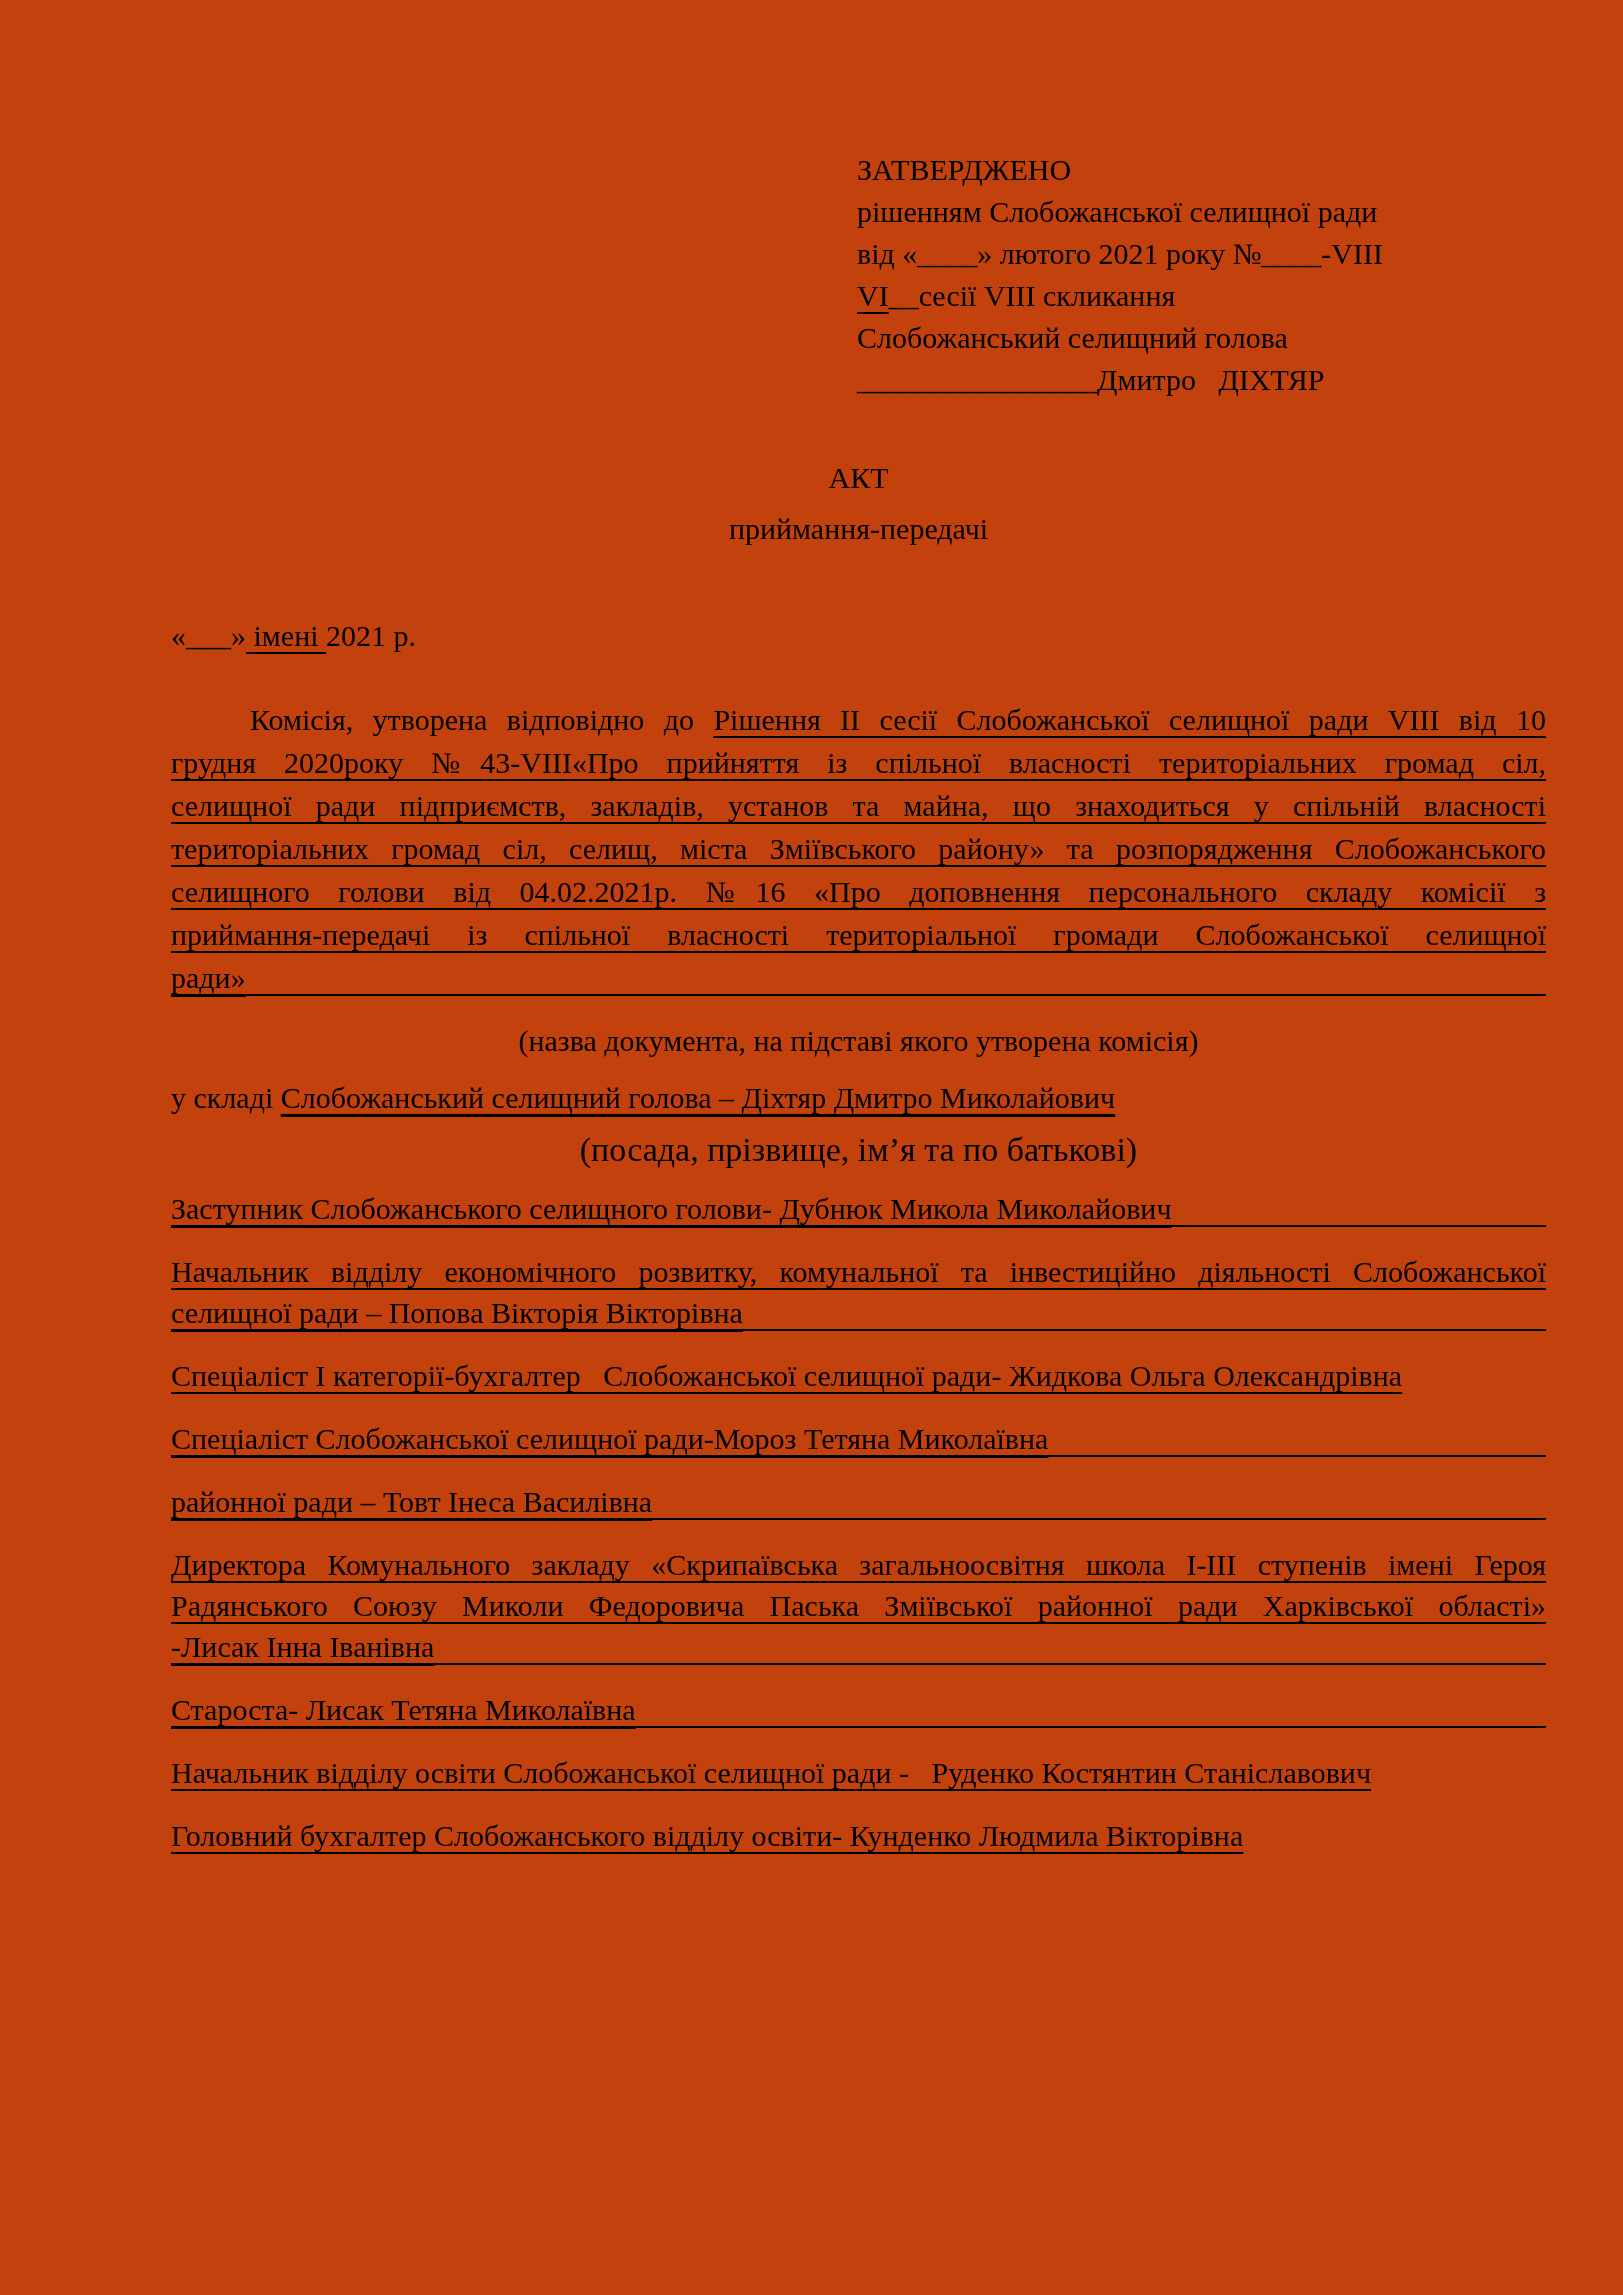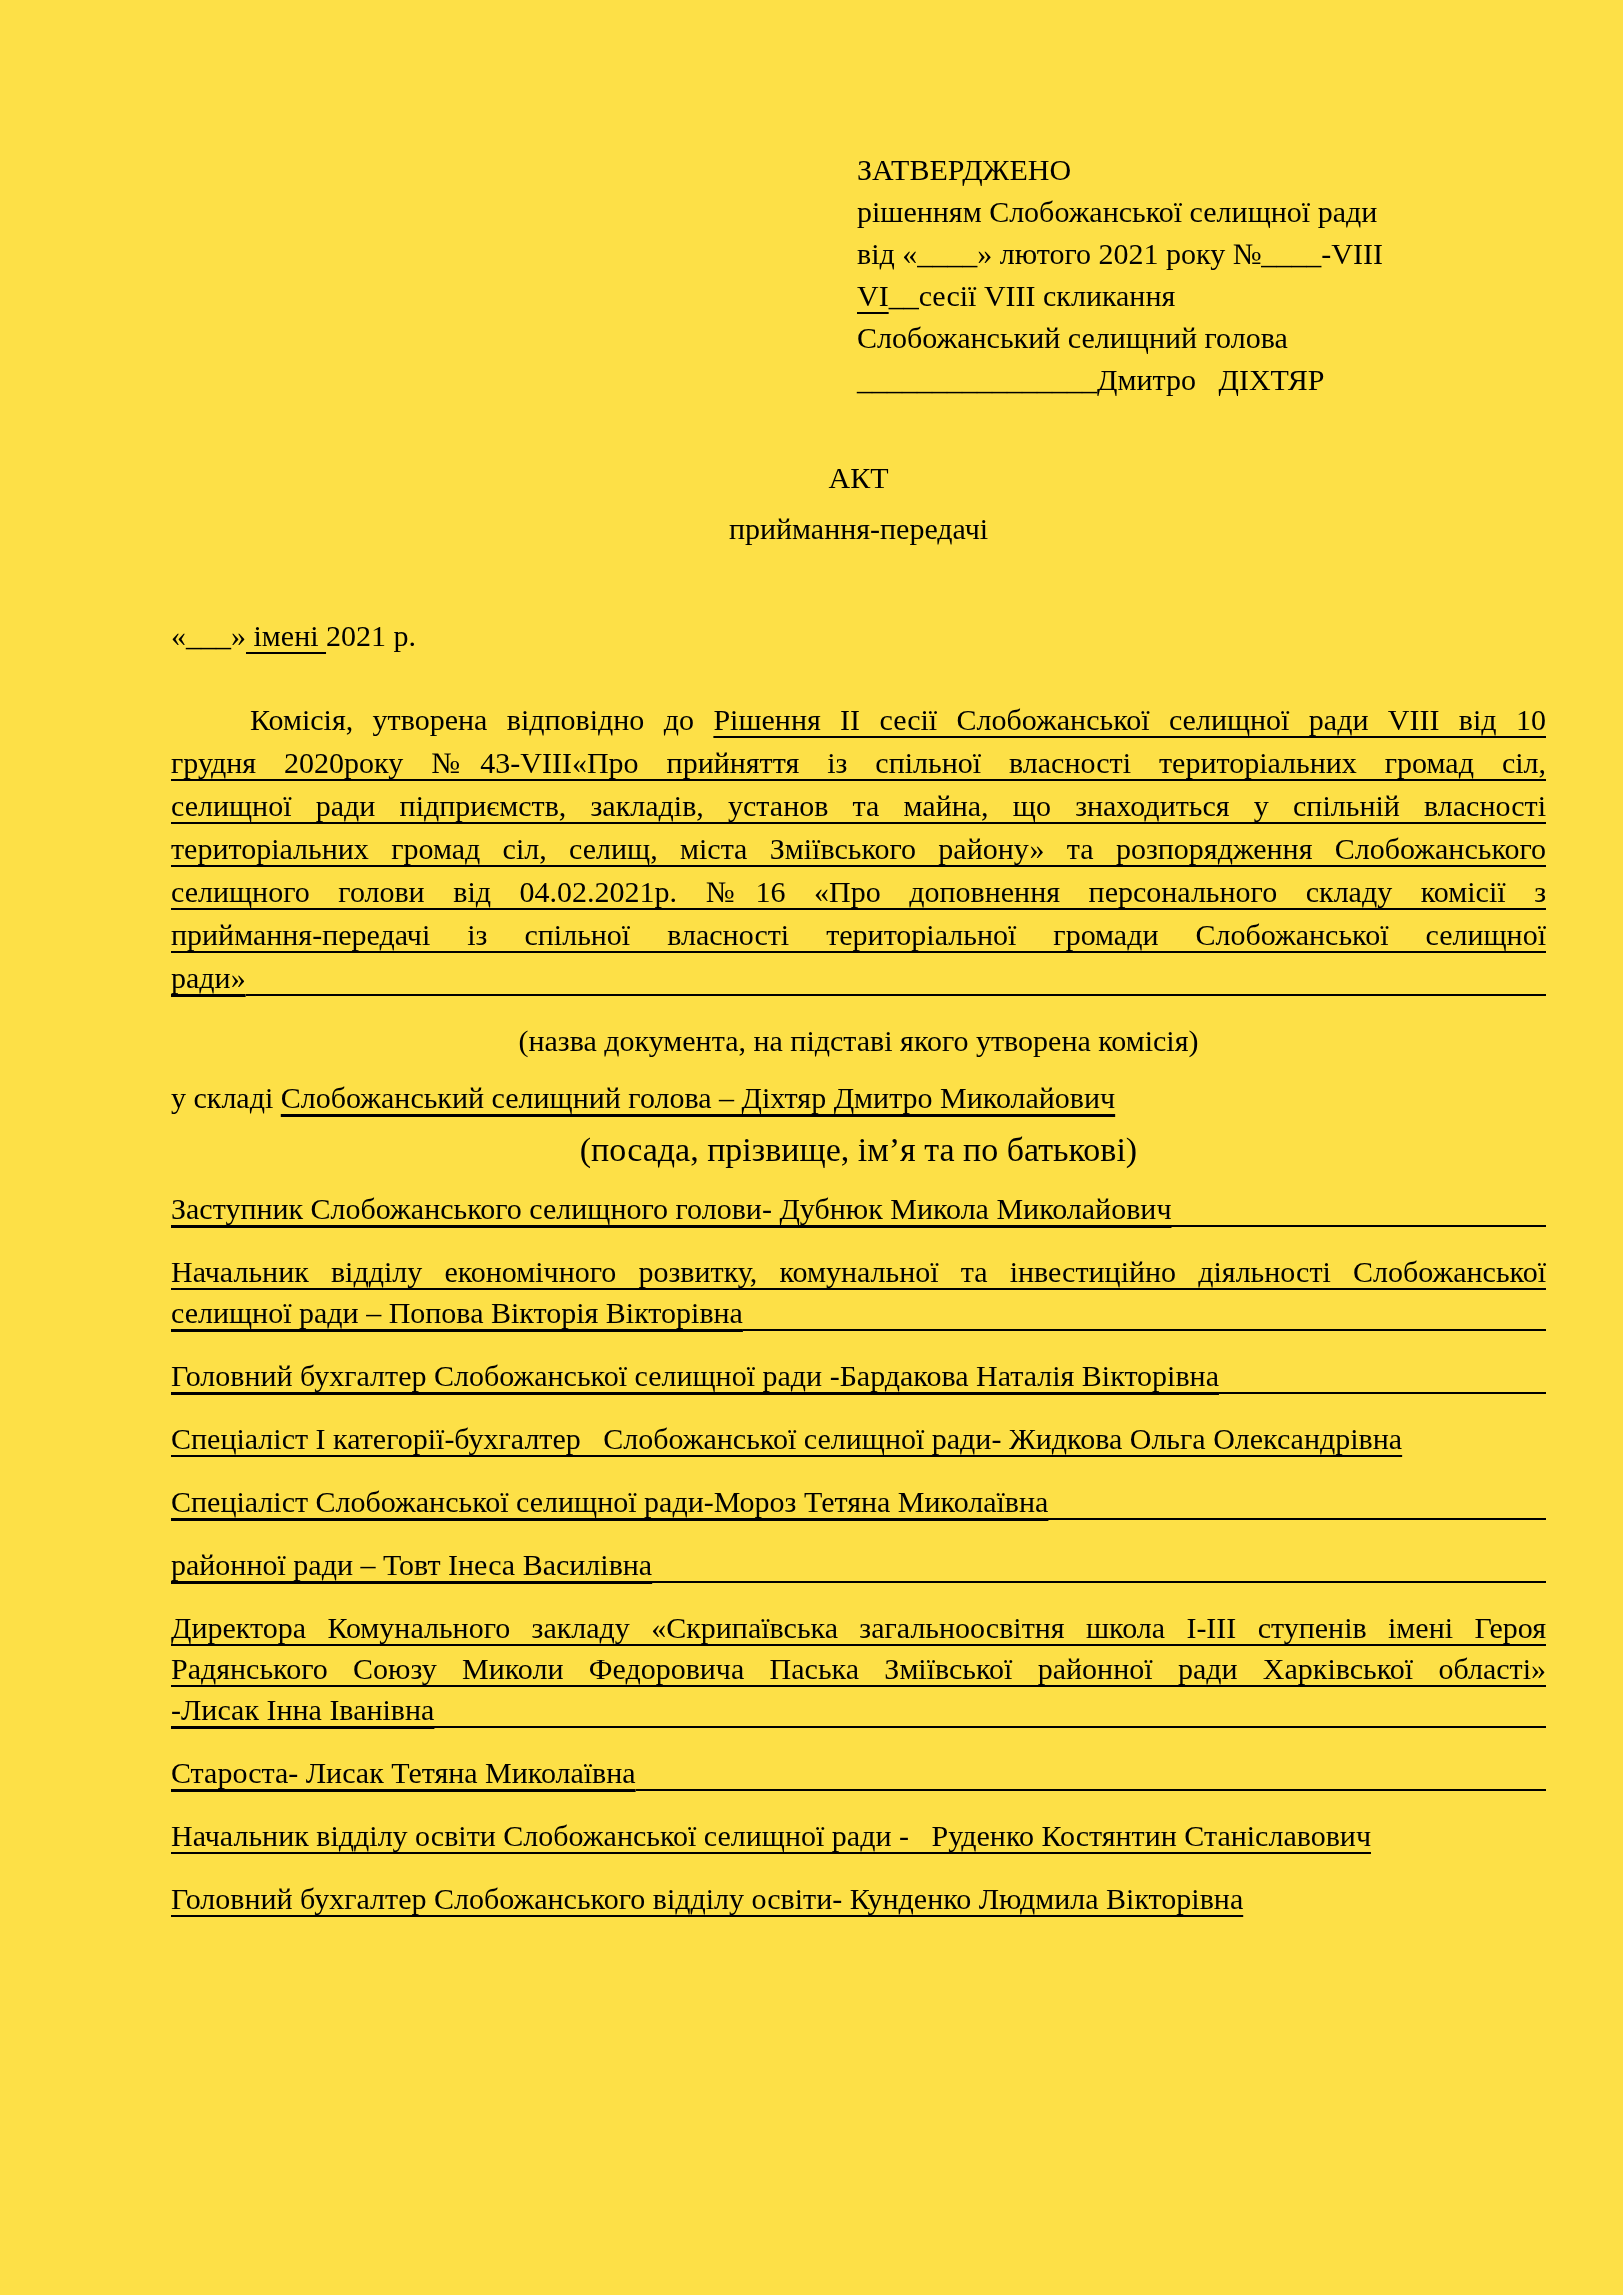--- a/index.html
+++ b/index.html
@@ -1,21 +1,21 @@
 <!DOCTYPE html>
 <html style="font-size:10.5px"><head>
 <meta charset="utf-8">
 <style>
   html,body{margin:0;padding:0;background:#e8e8e8;}
   .page{
     position:relative;
     width:1623px;
     height:2295px;
     margin:0 auto;
-    background:#fde047;
+    background:#c2410c;
     color:#000;
     font-family:"Liberation Serif","DejaVu Serif",serif;
     box-sizing:border-box;
     padding:149px 77px 0 171px;
     font-size:30px;
   }
   .line{line-height:42px;}
   .approval{margin-left:686px;}
   .title-block{text-align:center;margin-top:51px;line-height:51px;}
   .dateline{margin-top:60px;line-height:43px;}
@@ -84,26 +84,20 @@
     </div>
 
     <div class="member">
       <div class="mline jl"><span class="u">Начальник відділу економічного розвитку, комунальної та інвестиційно діяльності Слобожанської</span></div>
       <div class="mline fill-row">
           <span class="u">селищної ради – Попова Вікторія Вікторівна</span>
           <span class="fill"></span>
         </div>
     </div>
 
-    <div class="member">
-      <div class="mline fill-row">
-          <span class="u">Головний бухгалтер Слобожанської селищної ради -Бардакова Наталія Вікторівна</span>
-          <span class="fill"></span>
-        </div>
-    </div>
 
     <div class="member">
       <div class="mline"><span class="u">Спеціаліст I категорії-бухгалтер&nbsp;&nbsp; Слобожанської селищної ради- Жидкова Ольга Олександрівна</span></div>
     </div>
 
     <div class="member">
       <div class="mline fill-row">
           <span class="u">Спеціаліст Слобожанської селищної ради-Мороз Тетяна Миколаївна</span>
           <span class="fill"></span>
         </div>

